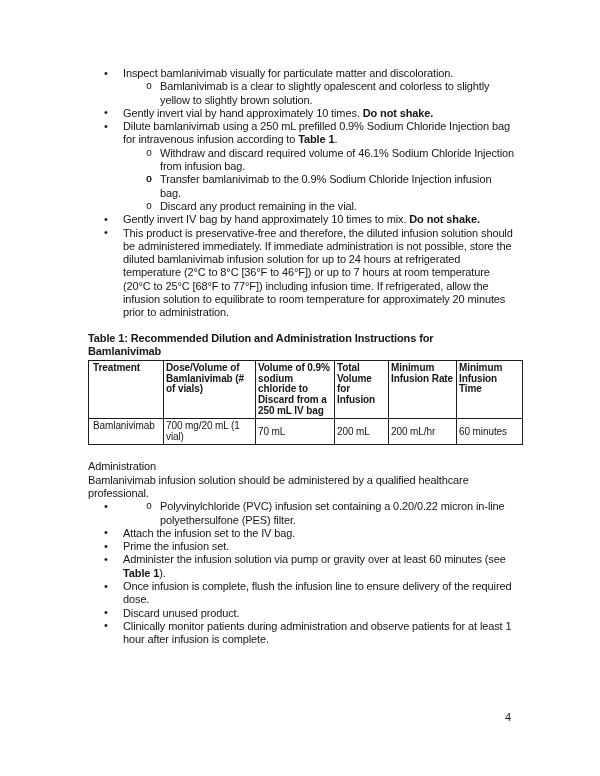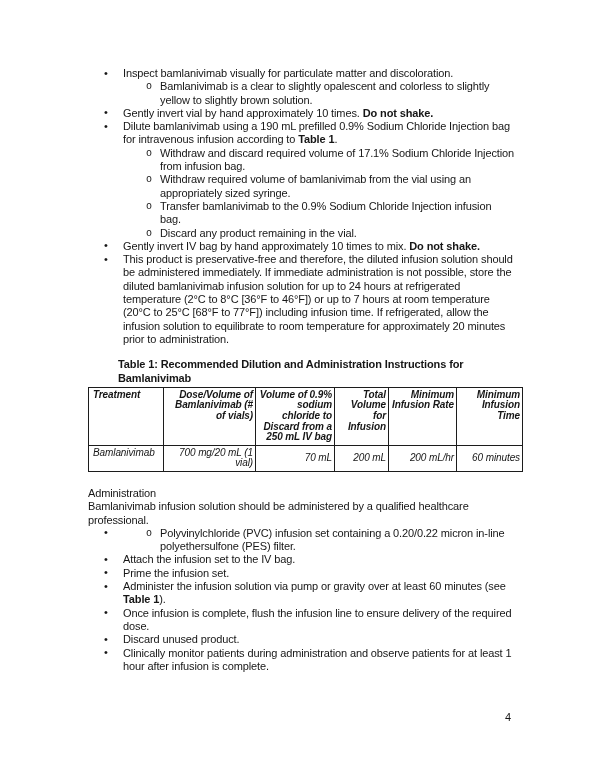--- a/index.html
+++ b/index.html
@@ -28,36 +28,34 @@
     position:absolute;left:58px;top:0;
     font-family:"Liberation Mono","DejaVu Sans Mono",monospace;
     font-size:10px;
   }
   .b{font-weight:bold;margin-top:20px;}
   
   .tbl-title{
     font-weight:bold;
     margin-top:12px;
     width:416px;
-    margin-left:30px;
   }
   table.tbl{
     border-collapse:collapse;
     table-layout:fixed;
     width:434px;
     margin-top:2px;
     font-size:10px;
     line-height:10.6px;
     letter-spacing:-0.1px;
-    font-style:italic;
   }
   table.tbl th,table.tbl td{
     border:1px solid #1c1c1c;
     padding:2px 2px;
-    text-align:right;
+    text-align:left;
     overflow:hidden;
   }
   table.tbl th{font-weight:bold;vertical-align:top;}
   table.tbl td{vertical-align:middle;}
   table.tbl th:first-child,table.tbl td:first-child{
     text-align:left;padding-left:4px;
   }
   table.tbl td:first-child{vertical-align:top;border-radius:6px;}
   
   .admin{margin-top:15px;}
@@ -83,29 +81,28 @@
       <div class="li l2">
         <span class="marker">o</span>
         <span><span>Bamlanivimab is a clear to slightly opalescent and colorless to slightly yellow to slightly brown solution.</span></span>
       </div>
       <div class="li l1">
         <span class="marker">•</span>
         <span><span>Gently invert vial by hand approximately 10 times. </span><span class="b">Do not shake.</span></span>
       </div>
       <div class="li l1">
         <span class="marker">•</span>
-        <span><span>Dilute bamlanivimab using a 190 mL prefilled 0.9% Sodium Chloride Injection bag for intravenous infusion according to </span><span class="b">Table 1</span><span>.</span></span>
+        <span><span>Dilute bamlanivimab using a 250 mL prefilled 0.9% Sodium Chloride Injection bag for intravenous infusion according to </span><span class="b">Table 1</span><span>.</span></span>
       </div>
       <div class="li l2">
         <span class="marker">o</span>
-        <span><span>Withdraw and discard required volume of 17.1% Sodium Chloride Injection from infusion bag.</span></span>
+        <span><span>Withdraw and discard required volume of 46.1% Sodium Chloride Injection from infusion bag.</span></span>
       </div>
       <div class="li l2">
         <span class="marker">o</span>
-        <span><span>Withdraw required volume of bamlanivimab from the vial using an appropriately sized syringe.</span></span>
       </div>
       <div class="li l2">
         <span class="marker">o</span>
         <span><span>Transfer bamlanivimab to the 0.9% Sodium Chloride Injection infusion bag.</span></span>
       </div>
       <div class="li l2">
         <span class="marker">o</span>
         <span><span>Discard any product remaining in the vial.</span></span>
       </div>
       <div class="li l1">

